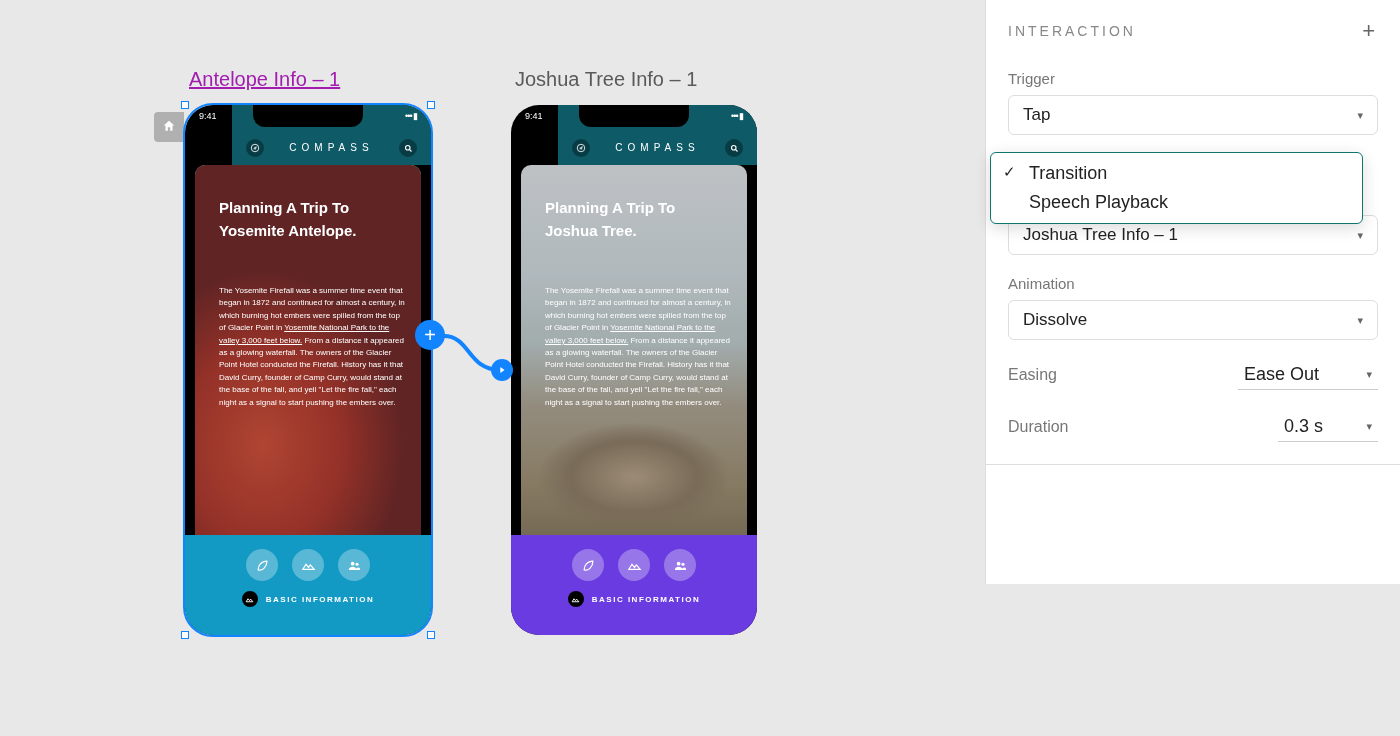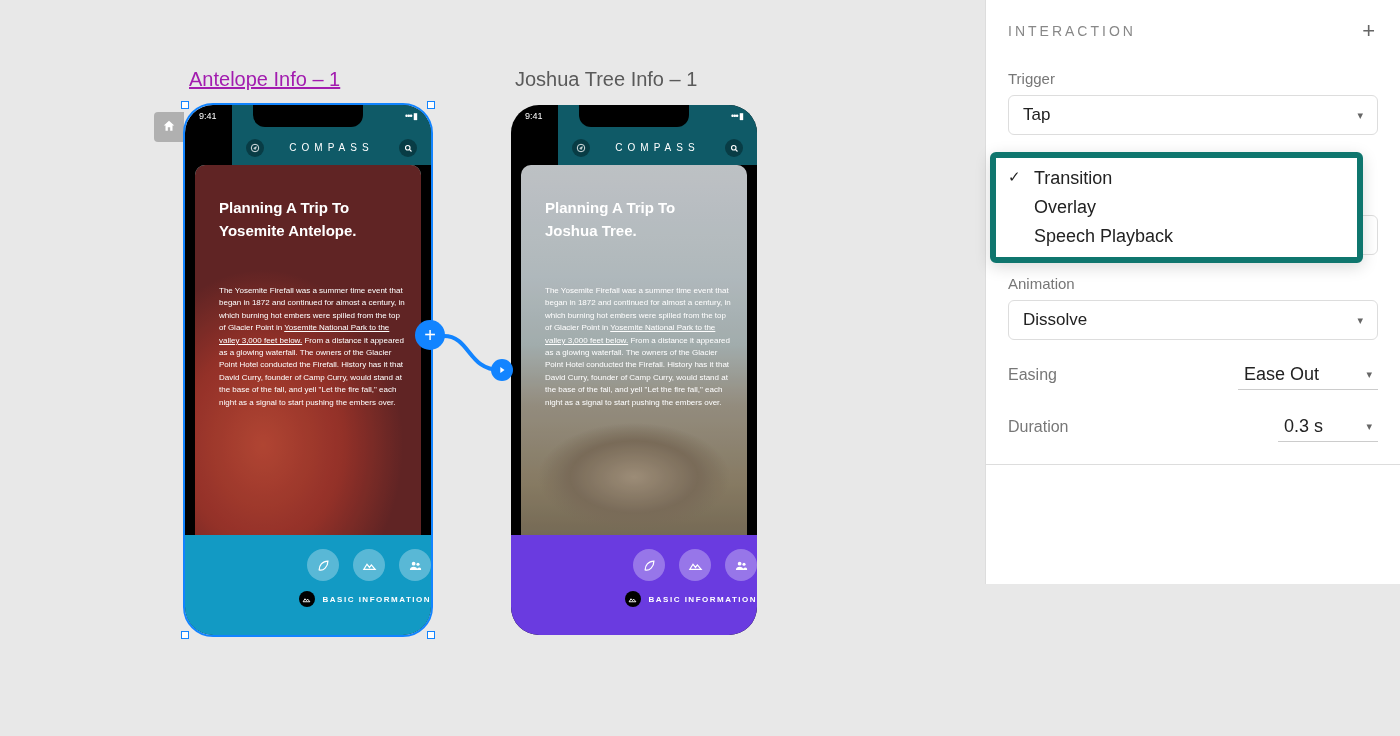--- a/index.html
+++ b/index.html
@@ -124,21 +124,21 @@
     margin-left: 8px;
   }
   .hero-body .underline { text-decoration: underline; }
 
   .bottom-bar {
     position: absolute;
     bottom: 0; left: 0; right: 0;
     height: 100px;
     display: flex;
     flex-direction: column;
-    align-items: flex-end;
+    align-items: center;
     justify-content: center;
     gap: 10px;
   }
   .bottom-bar.cyan { background: #129ac4; }
   .bottom-bar.purple { background: #6a3be0; }
   .bottom-icons {
     display: flex;
     gap: 14px;
     margin-top: -14px;
   }
@@ -245,21 +245,21 @@
     font-size: 17px;
     color: #222;
     margin-bottom: 20px;
   }
   .chevron { color: #666; font-size: 11px; }
 
   
   .action-menu {
     position: absolute;
     background: #fff;
-    border: 6px solid #0f766e;
+    border: 1px solid #0f766e;
     border-radius: 6px;
     box-shadow: 0 4px 16px rgba(0,0,0,0.15);
     width: 373px;
     z-index: 50;
     padding: 6px 0;
     font-size: 18px;
   }
   .action-menu .item {
     padding: 4px 16px 4px 38px;
     position: relative;
@@ -479,21 +479,20 @@
   <div class="field-label">Trigger</div>
   <div class="dropdown">
     <span>Tap</span>
     <span class="chevron">▾</span>
   </div>
 
   <div style="position:relative; height:0;">
 
     <div class="action-menu" style="left:-18px; top:-3px;">
       <div class="item checked">Transition</div>
-      <div class="item">Overlay</div>
       <div class="item">Speech Playback</div>
     </div>
   </div>
 
   <div style="height:40px; margin-bottom:20px;"></div>
 
   <div class="dropdown">
     <span>Joshua Tree Info – 1</span>
     <span class="chevron">▾</span>
   </div>

